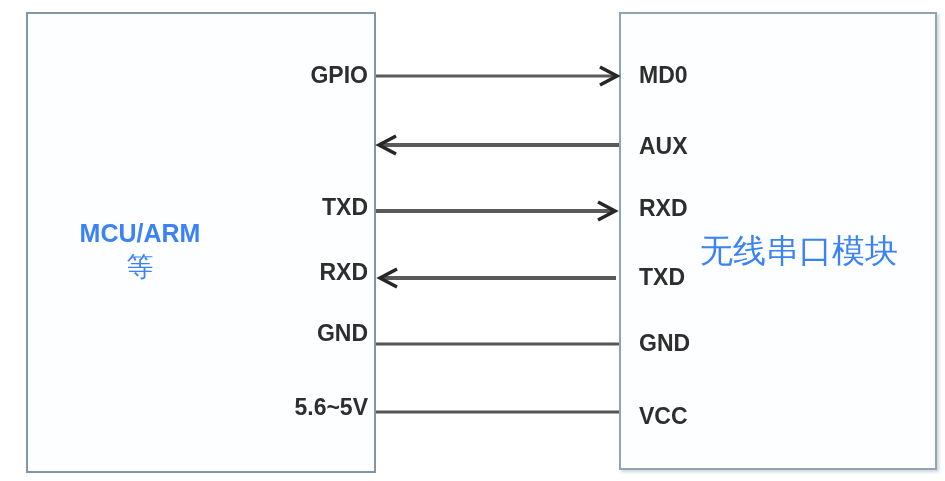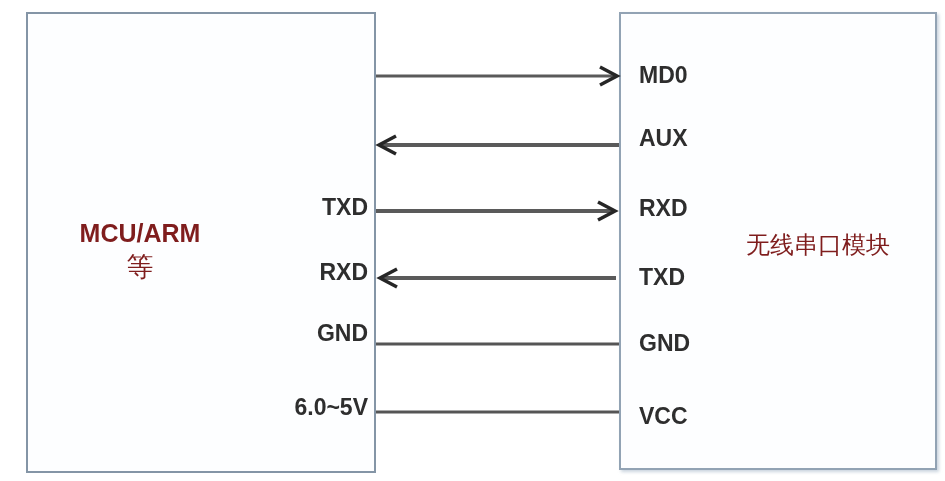--- a/index.html
+++ b/index.html
@@ -43,43 +43,43 @@
     left: 168px;
     width: 200px;
     text-align: right;
   }
   .pin-right {
     left: 639px;
     text-align: center;
   }
   .block-title {
     position: absolute;
-    color: #7f1d1d;
+    color: #3b82f6;
     white-space: nowrap;
   }
   .title-left {
     left: 40px; top: 217px;
     width: 200px;
     text-align: center;
   }
   .title-left .t1 {
     font-size: 25px;
     font-weight: 600;
     line-height: 32px;
   }
   .title-left .t2 {
     font-size: 27px;
     font-weight: 400;
     line-height: 36px;
   }
   .title-right {
     left: 700px; top: 229px;
     width: 236px;
-    text-align: center;
-    font-size: 24px;
+    text-align: left;
+    font-size: 33px;
     font-weight: 400;
   }
   svg.wires {
     position: absolute;
     left: 0; top: 0;
     pointer-events: none;
   }
 </style>
 </head>
 <body>
@@ -89,27 +89,28 @@
   <div class="block left"></div>
 
   <div class="block right"></div>
 
   <div class="block-title title-left">
     <div class="t1">MCU/ARM</div>
     <div class="t2">等</div>
   </div>
   <div class="block-title title-right">无线串口模块</div>
 
+  <div class="pin-label pin-left" style="top:62px">GPIO</div>
   <div class="pin-label pin-left" style="top:194px">TXD</div>
   <div class="pin-label pin-left" style="top:259px">RXD</div>
   <div class="pin-label pin-left" style="top:320px">GND</div>
-  <div class="pin-label pin-left" style="top:394px">6.0~5V</div>
+  <div class="pin-label pin-left" style="top:394px">5.6~5V</div>
 
   <div class="pin-label pin-right" style="top:62px">MD0</div>
-  <div class="pin-label pin-right" style="top:125px">AUX</div>
+  <div class="pin-label pin-right" style="top:133px">AUX</div>
   <div class="pin-label pin-right" style="top:195px">RXD</div>
   <div class="pin-label pin-right" style="top:264px">TXD</div>
   <div class="pin-label pin-right" style="top:330px">GND</div>
   <div class="pin-label pin-right" style="top:403px">VCC</div>
 
   <svg class="wires" width="945" height="481" viewBox="0 0 945 481">
 
     <g>
       <line x1="376" y1="76" x2="614" y2="76" stroke="#5a5a5a" stroke-width="3"></line>
       <path d="M600,67 L617,76 L600,85" fill="none" stroke="#262626" stroke-width="3.5"></path>

